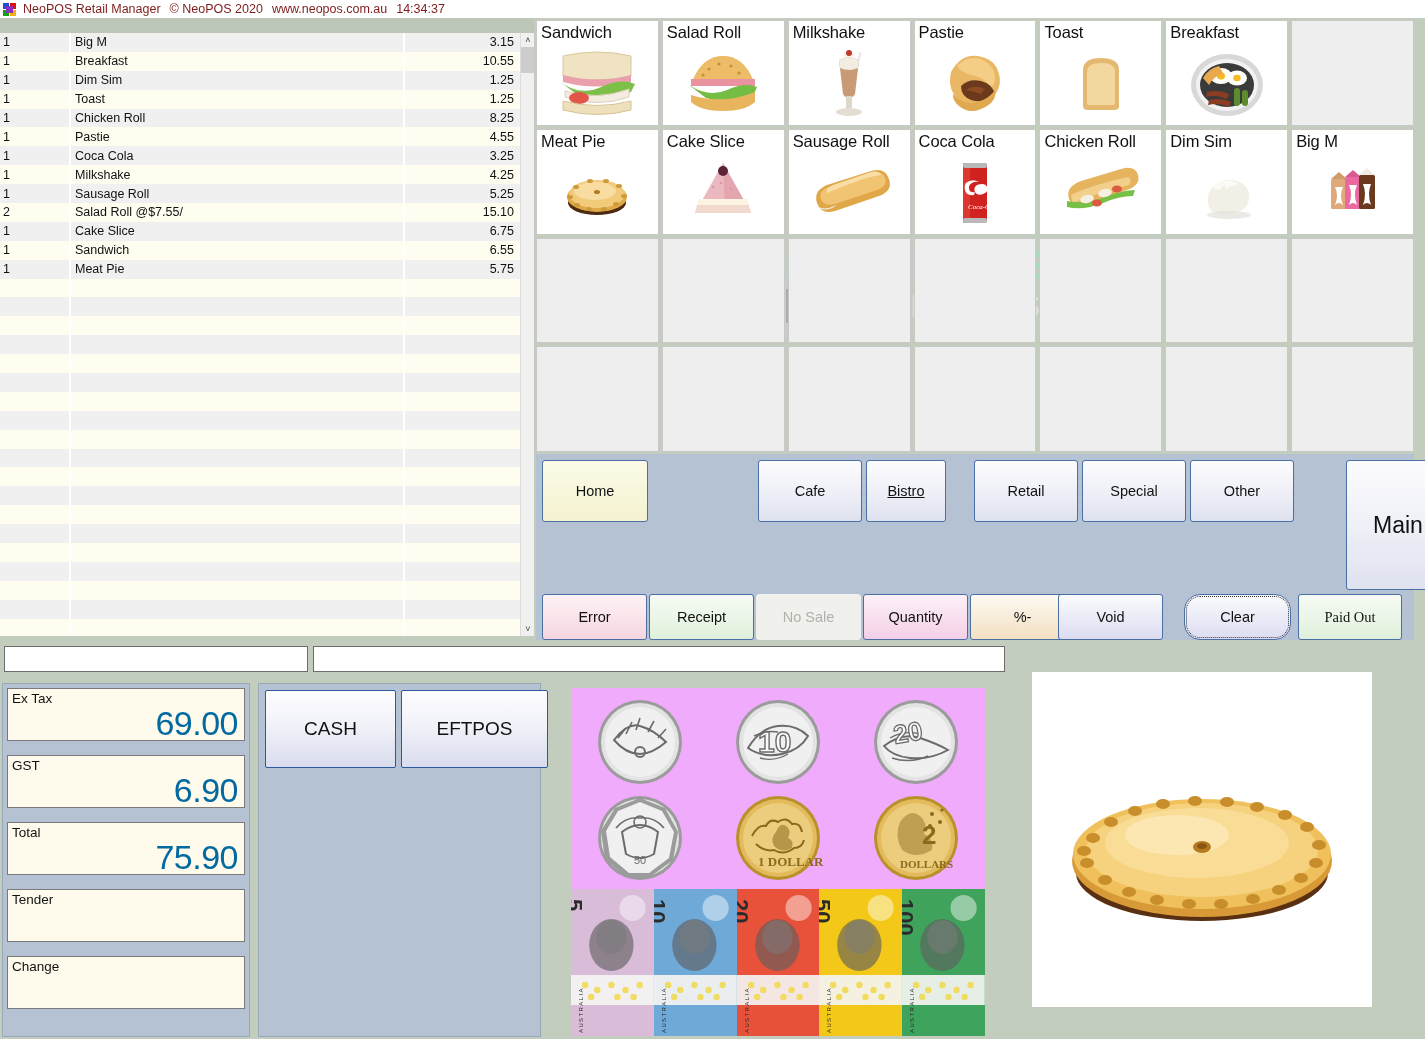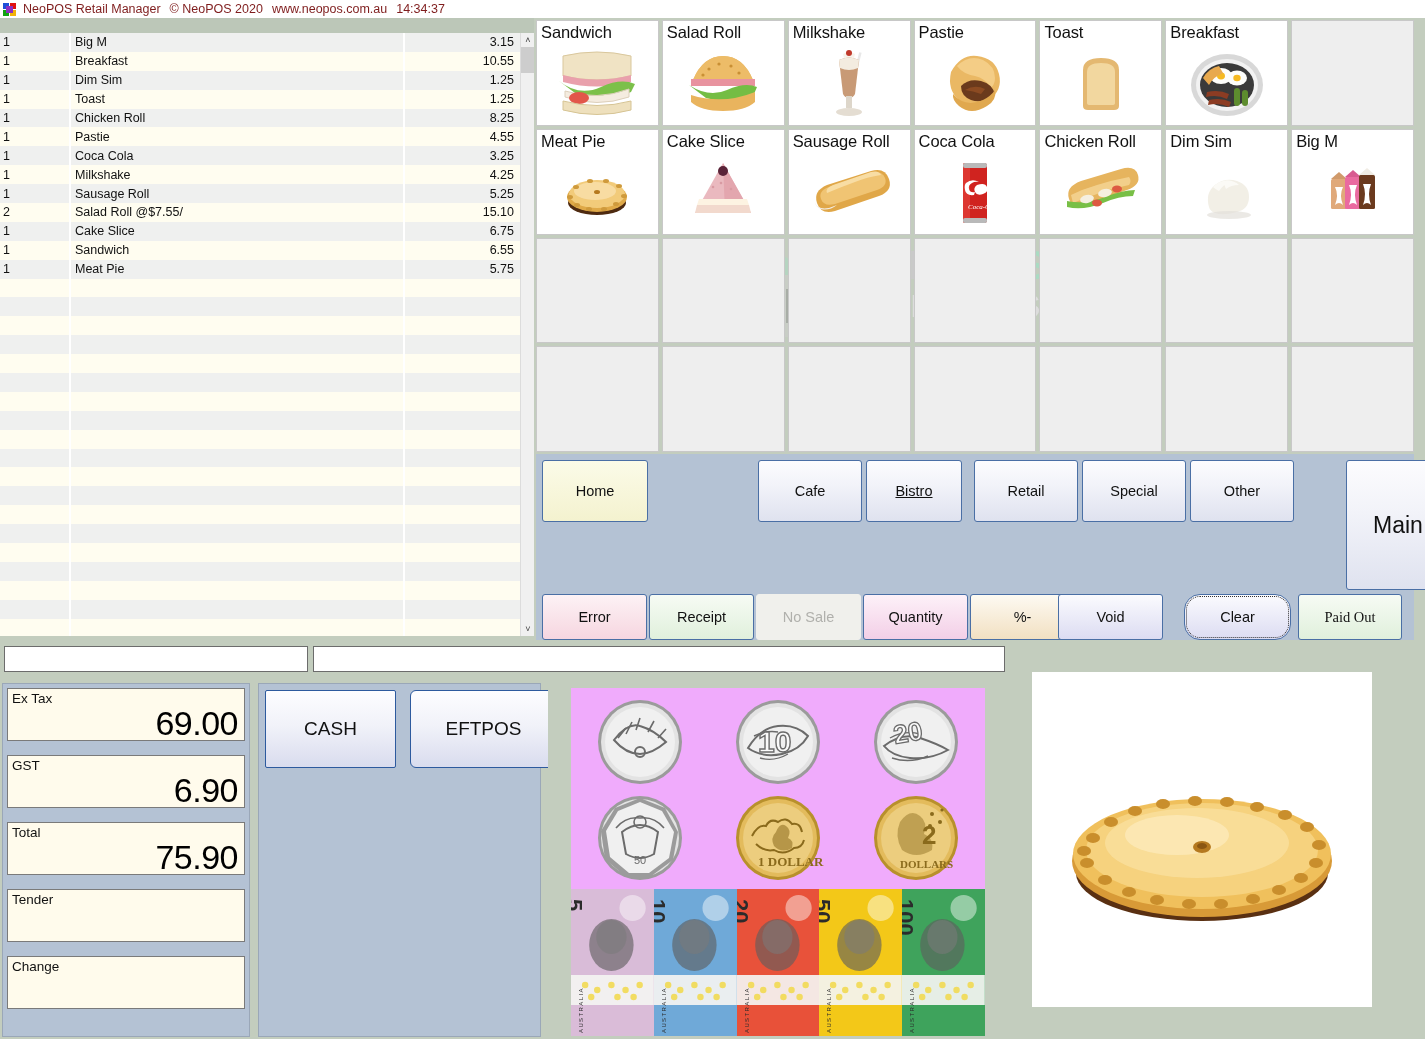--- a/index.html
+++ b/index.html
@@ -113,21 +113,21 @@
   .totwrap{
     position:absolute;left:2px;top:683px;width:248px;height:354px;
     background:#b4c2d4;border:1px solid #9aa7b8;box-sizing:border-box;padding:4px;
   }
   .totbox{
     background:#fffbec;border:1px solid #7a7a7a;box-sizing:border-box;
     position:relative;height:53px;margin-bottom:14px;
   }
   .totbox .lbl{position:absolute;left:4px;top:2px;font-size:13.5px;color:#111;}
   .totbox .val{
-    position:absolute;right:6px;bottom:-2px;font-size:34px;color:#000000;
+    position:absolute;right:6px;bottom:-2px;font-size:34px;color:#0369a1;
     letter-spacing:-.5px;line-height:1.05;
   }
   .totbox.blank .val{font-size:0;}
 
   .paywrap{
     position:absolute;left:258px;top:683px;width:283px;height:354px;
     background:#b4c2d4;border:1px solid #9aa7b8;box-sizing:border-box;
   }
   .paybtn{
     position:absolute;top:6px;height:78px;
@@ -589,21 +589,21 @@
         <div class="pcell"></div>
         <div class="pcell"></div>
         <div class="pcell"></div>
       </div>
   </div>
 
   <div class="padwrap">
     <div class="pad" id="pad">
         <div class="btn home" style="left:6px;top:6px;width:106px;height:62px;">Home</div>
         <div class="btn" style="left:222px;top:6px;width:104px;height:62px;">Cafe</div>
-        <div class="btn" style="left:330px;top:6px;width:96px;height:62px;text-decoration:underline;">Bistro</div>
+        <div class="btn" style="left:330px;top:6px;width:80px;height:62px;text-decoration:underline;">Bistro</div>
         <div class="btn" style="left:438px;top:6px;width:104px;height:62px;">Retail</div>
         <div class="btn" style="left:546px;top:6px;width:104px;height:62px;">Special</div>
         <div class="btn" style="left:654px;top:6px;width:104px;height:62px;">Other</div>
         <div class="btn main" style="left:762px;top:6px;width:104px;height:130px;">Main</div>
         <div class="btn pink" style="left:6px;top:140px;width:105px;height:46px;">Error</div>
         <div class="btn green" style="left:113px;top:140px;width:105px;height:46px;">Receipt</div>
         <div class="btn disabled" style="left:220px;top:140px;width:105px;height:46px;">No Sale</div>
         <div class="btn magenta" style="left:327px;top:140px;width:105px;height:46px;">Quantity</div>
         <div class="btn tan" style="left:434px;top:140px;width:105px;height:46px;">%-</div>
         <div class="btn lav" style="left:522px;top:140px;width:105px;height:46px;">Void</div>
@@ -637,21 +637,21 @@
         <span class="val"></span>
       </div>
       <div class="totbox blank">
         <span class="lbl">Change</span>
         <span class="val"></span>
       </div>
     </div>
 
   <div class="paywrap">
     <div class="paybtn" style="left:6px;width:131px;">CASH</div>
-    <div class="paybtn" style="left:151px;width:147px;border-radius:6px;">EFTPOS</div>
+    <div class="paybtn" style="left:142px;width:147px;">EFTPOS</div>
   </div>
 
   <div class="moneywrap">
     <div class="money" id="money">
       <div class="coinrow" id="coinrow1" style="top:8px;height:95px;">
           <span><svg width="92" height="92" viewBox="0 0 92 92">
               <circle cx="46" cy="46" r="42" fill="#9b9b9b"></circle>
               <circle cx="46" cy="46" r="39" fill="#e3e3e3"></circle>
               <circle cx="46" cy="46" r="35" fill="#f0f0f0"></circle>
               <path d="M20 44 q14 -18 26 -14 q14 4 26 16 q-14 12 -26 12 q-14 0 -26 -14 Z" fill="none" stroke="#6b6b6b" stroke-width="2"></path>

